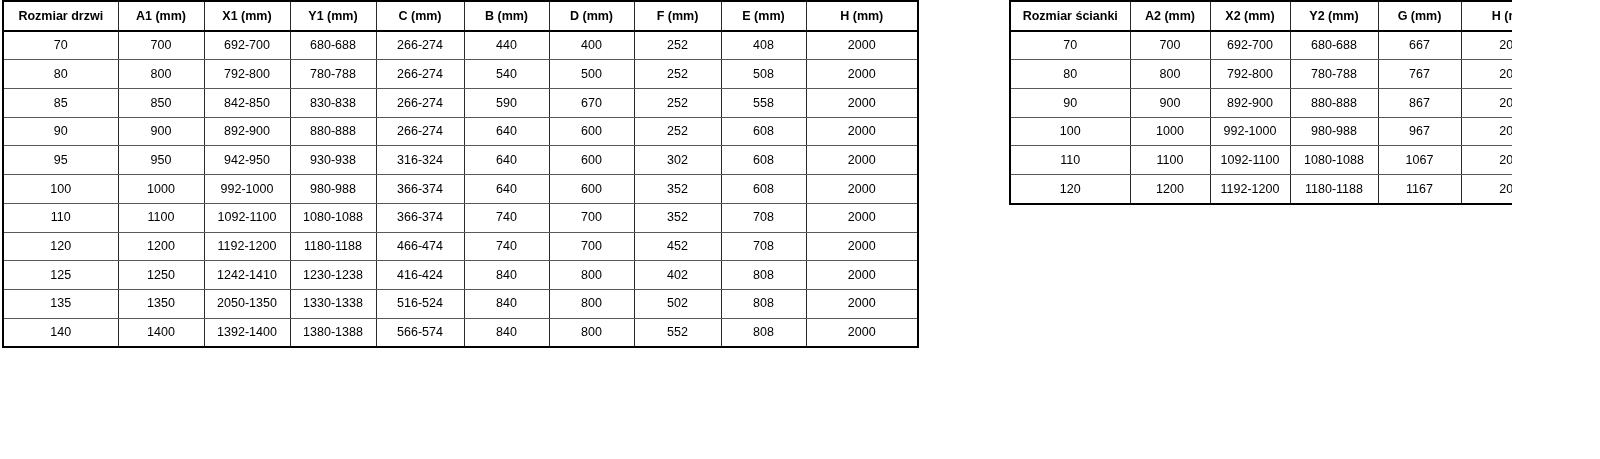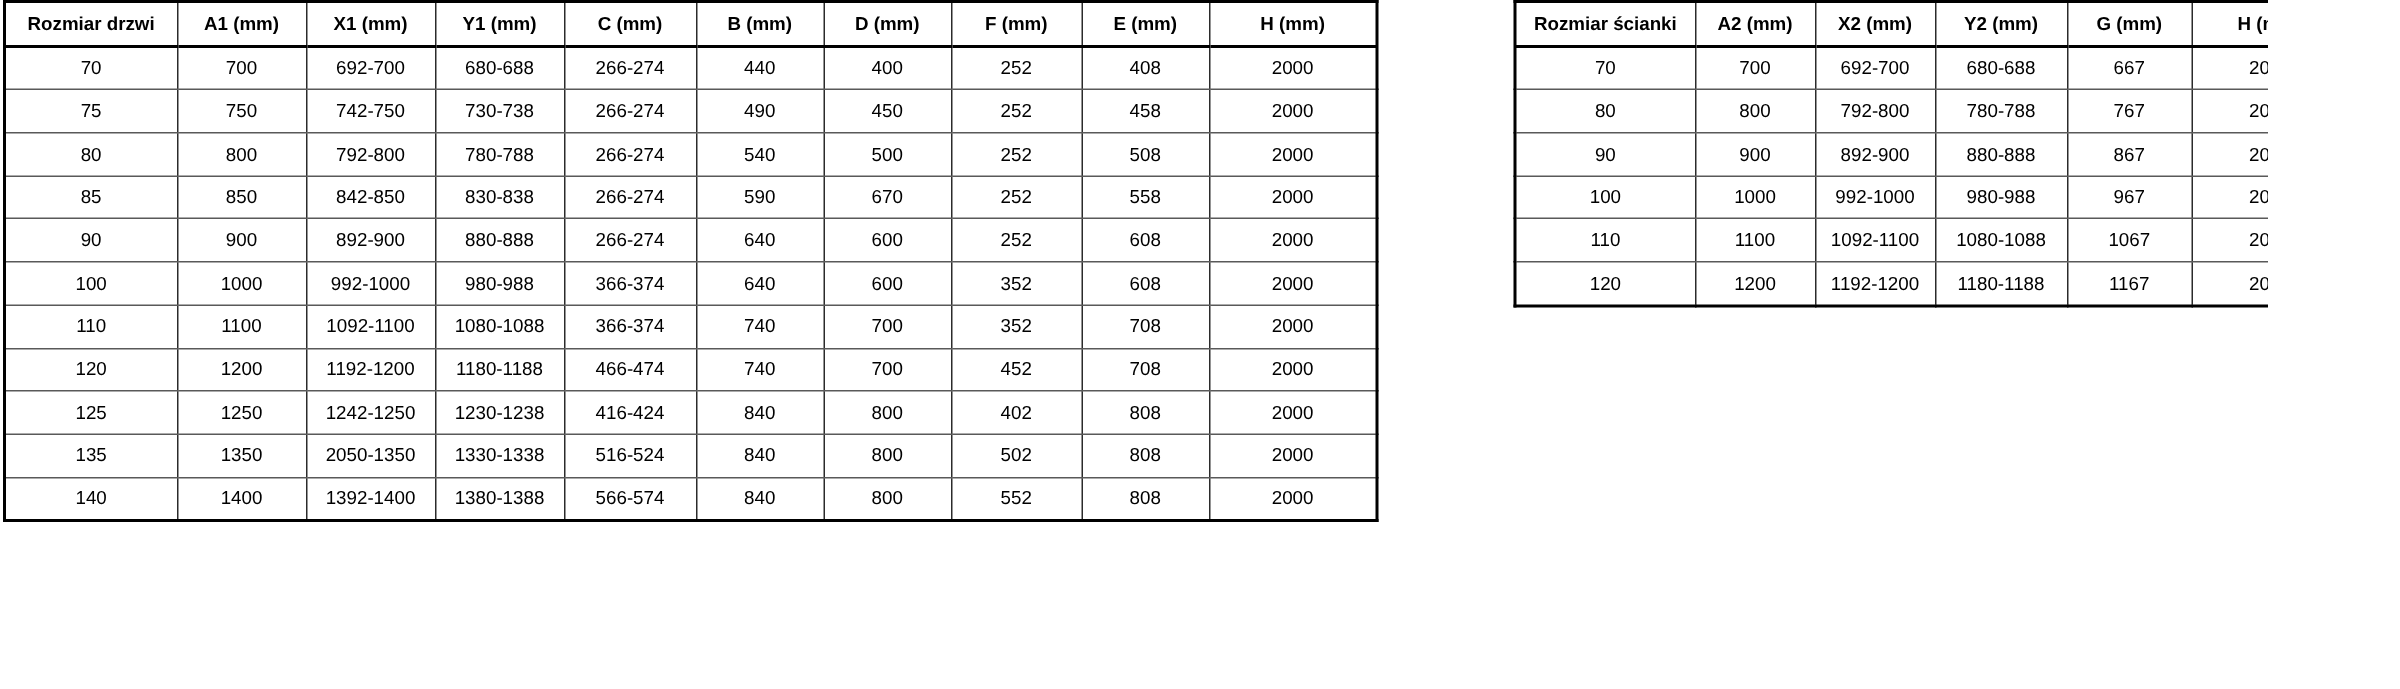--- a/index.html
+++ b/index.html
@@ -88,32 +88,20 @@
             <td>692-700</td>
             <td>680-688</td>
             <td>266-274</td>
             <td>440</td>
             <td>400</td>
             <td>252</td>
             <td>408</td>
             <td>2000</td>
           </tr>
           <tr>
-            <td>75</td>
-            <td>750</td>
-            <td>742-750</td>
-            <td>730-738</td>
-            <td>266-274</td>
-            <td>490</td>
-            <td>450</td>
-            <td>252</td>
-            <td>458</td>
-            <td>2000</td>
-          </tr>
-          <tr>
             <td>80</td>
             <td>800</td>
             <td>792-800</td>
             <td>780-788</td>
             <td>266-274</td>
             <td>540</td>
             <td>500</td>
             <td>252</td>
             <td>508</td>
             <td>2000</td>
@@ -132,20 +120,32 @@
           </tr>
           <tr>
             <td>90</td>
             <td>900</td>
             <td>892-900</td>
             <td>880-888</td>
             <td>266-274</td>
             <td>640</td>
             <td>600</td>
             <td>252</td>
+            <td>608</td>
+            <td>2000</td>
+          </tr>
+          <tr>
+            <td>95</td>
+            <td>950</td>
+            <td>942-950</td>
+            <td>930-938</td>
+            <td>316-324</td>
+            <td>640</td>
+            <td>600</td>
+            <td>302</td>
             <td>608</td>
             <td>2000</td>
           </tr>
           <tr>
             <td>100</td>
             <td>1000</td>
             <td>992-1000</td>
             <td>980-988</td>
             <td>366-374</td>
             <td>640</td>
@@ -174,21 +174,21 @@
             <td>466-474</td>
             <td>740</td>
             <td>700</td>
             <td>452</td>
             <td>708</td>
             <td>2000</td>
           </tr>
           <tr>
             <td>125</td>
             <td>1250</td>
-            <td>1242-1250</td>
+            <td>1242-1410</td>
             <td>1230-1238</td>
             <td>416-424</td>
             <td>840</td>
             <td>800</td>
             <td>402</td>
             <td>808</td>
             <td>2000</td>
           </tr>
           <tr>
             <td>135</td>

